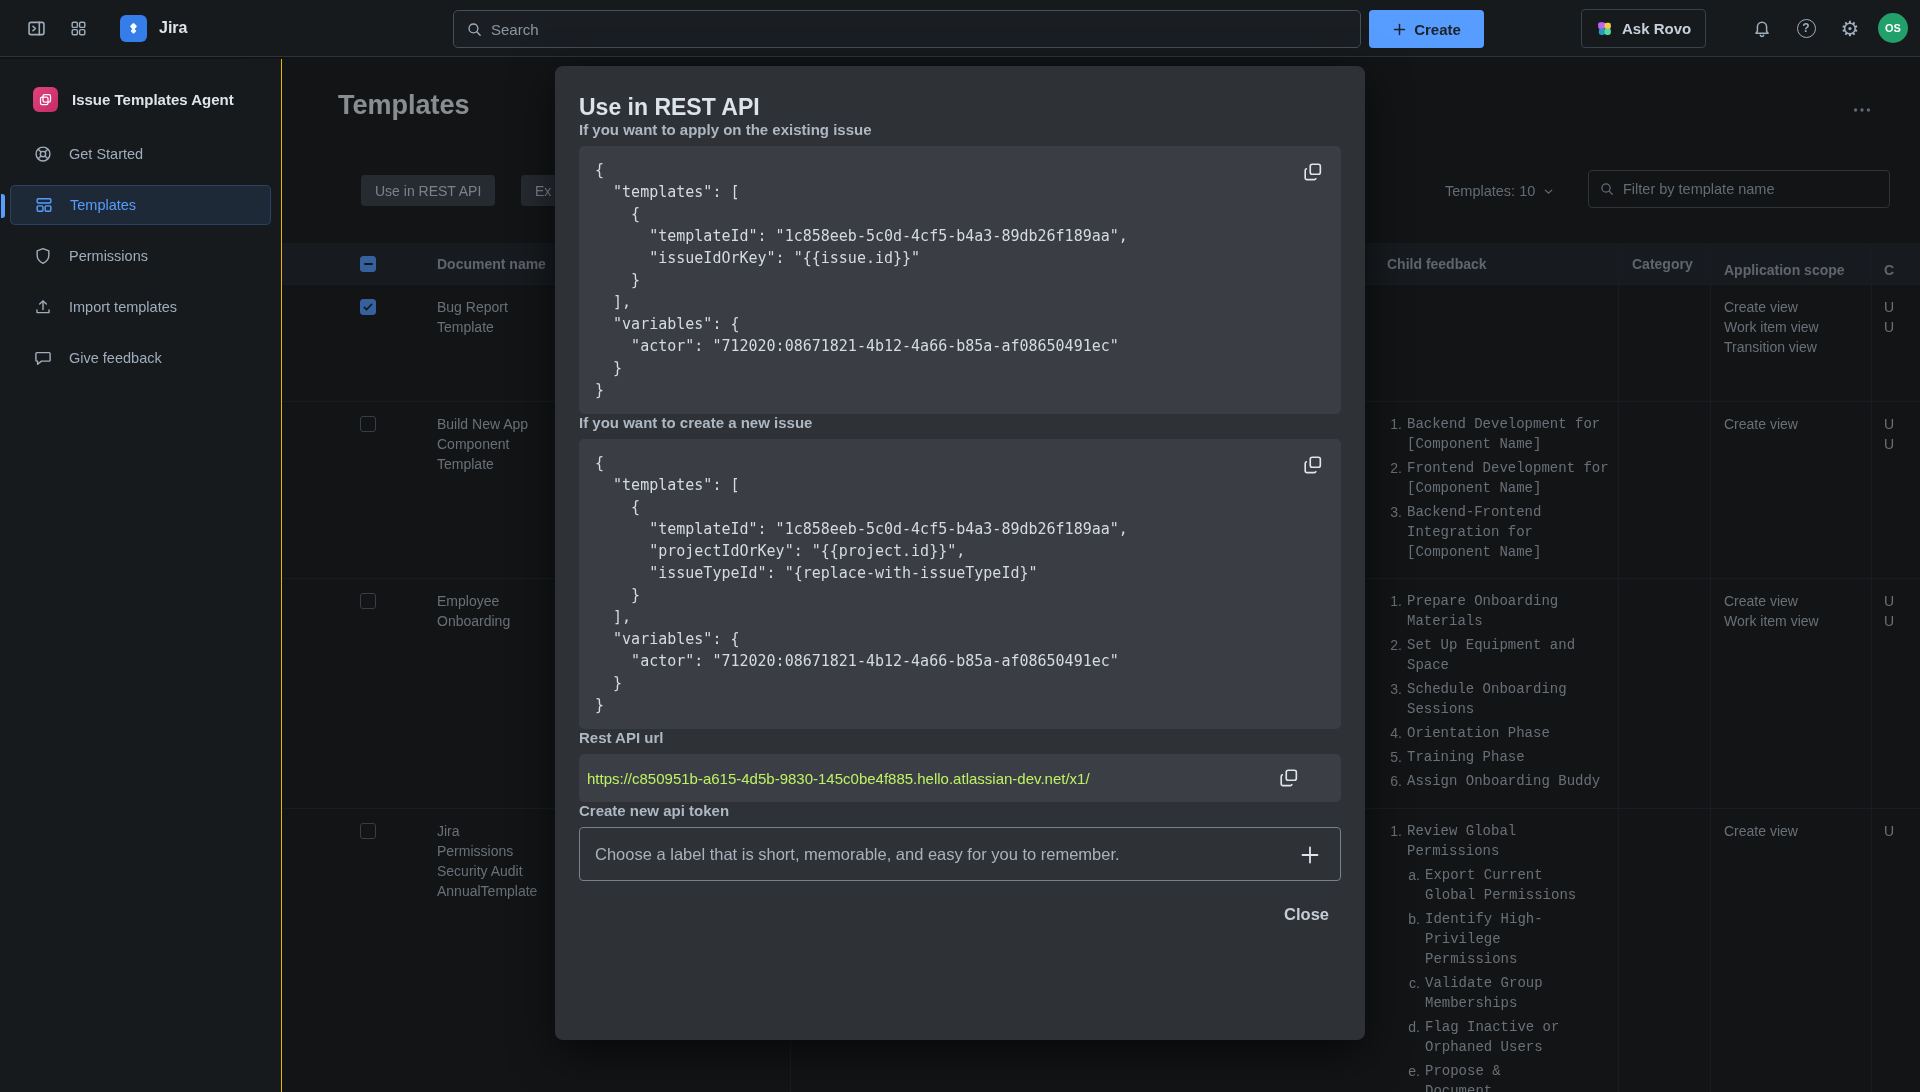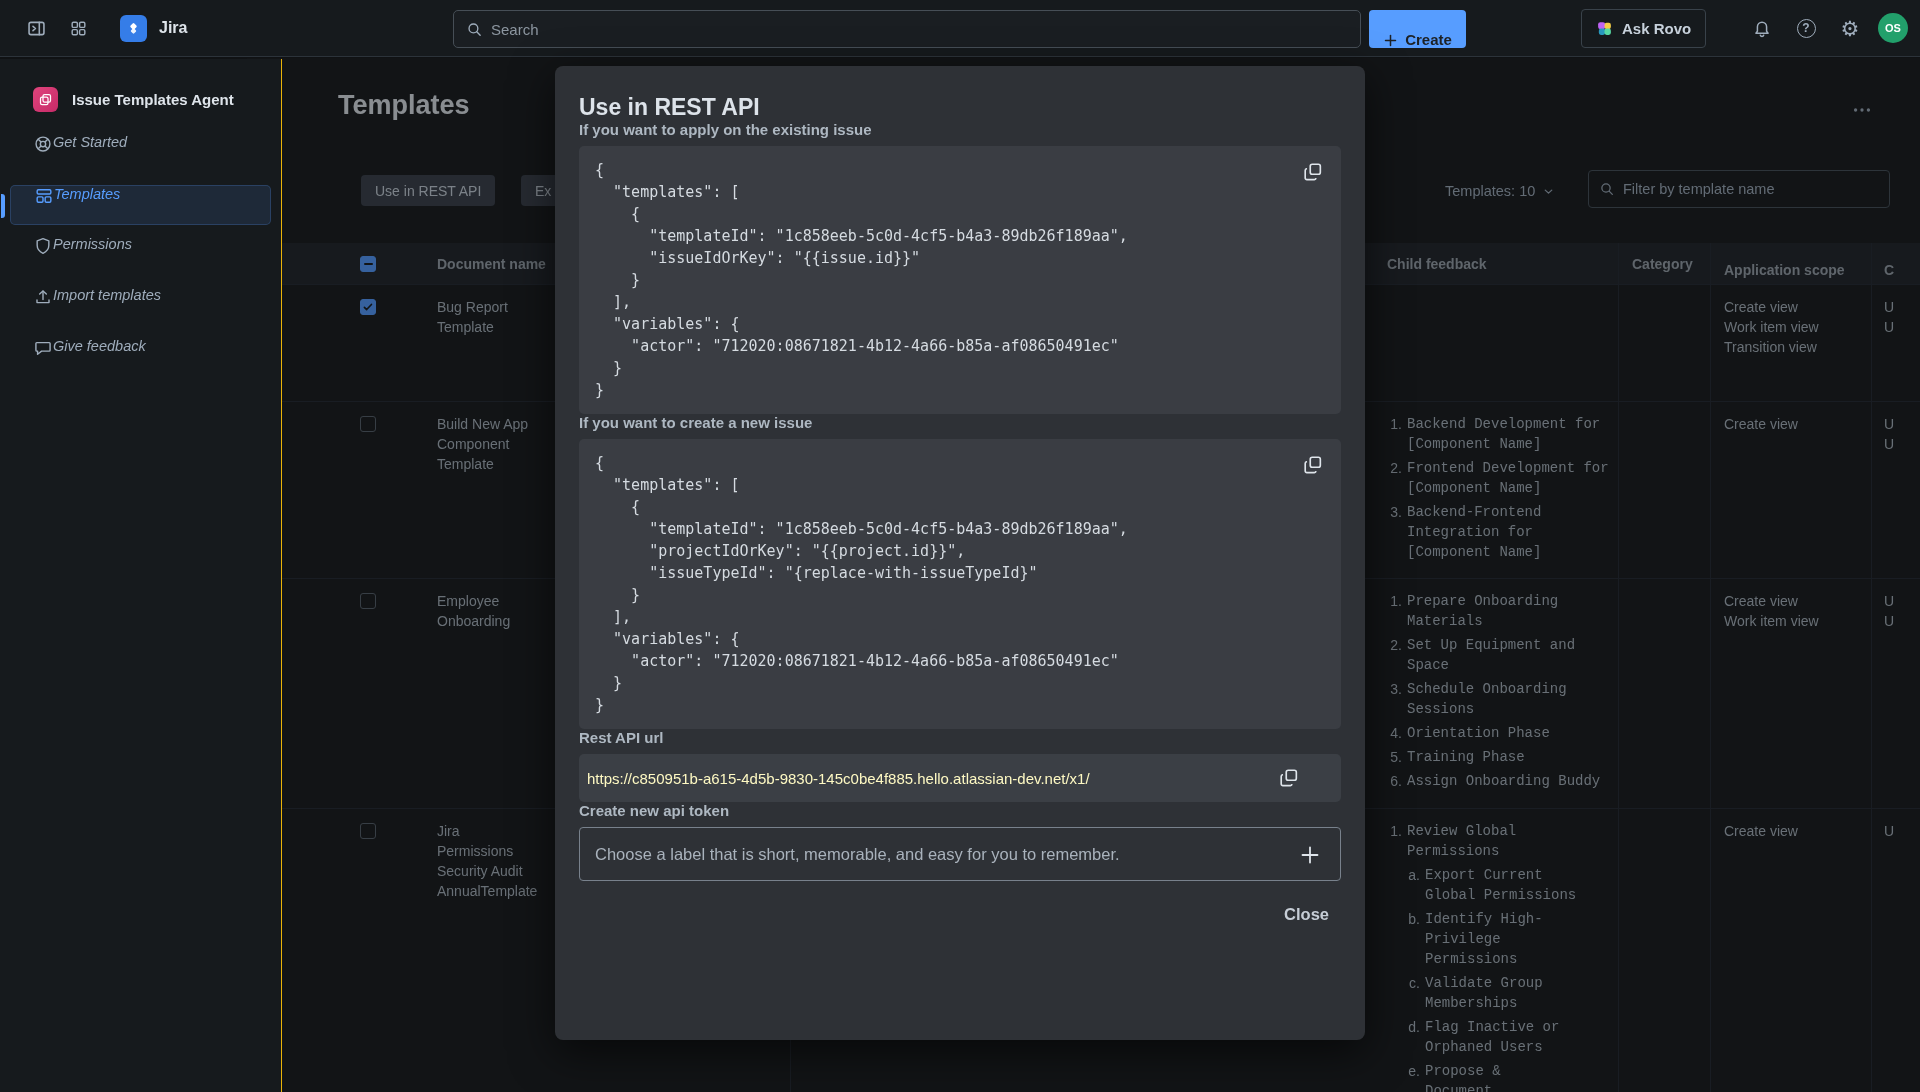--- a/index.html
+++ b/index.html
@@ -16,43 +16,43 @@
     justify-content:center; color:#9FADBC; }
   .nav-left { display:flex; align-items:center; gap:10px; padding-left:20px; }
   .jira-logo-tile { width:27px; height:27px; border-radius:6px; background:#357DE8;
     display:flex; align-items:center; justify-content:center; margin-left:16px; }
   .app-title { font-size:16px; font-weight:bold; color:#DEE4EA; margin-left:2px; }
   .nav-search { position:absolute; left:453px; top:10px; width:908px; height:38px;
     border:1px solid #464E56; border-radius:5px; background:#1A1E22; display:flex;
     align-items:center; padding:0 12px; gap:8px; }
   .nav-search input { flex:1; background:transparent; border:none; color:#C7D1DB; font-size:15px; }
   .nav-search input::placeholder { color:#8C96A0; }
-  .create-btn { position:absolute; left:1369px; top:10px; height:38px; width:97px;
+  .create-btn { position:absolute; left:1369px; top:10px; height:38px; width:115px;
     background:var(--create-bg,#579DFF); color:#1D2125; border-radius:4px; font-size:15px;
-    font-weight:bold; display:flex; align-items:flex-end; justify-content:center; gap:7px; }
+    font-weight:bold; display:flex; align-items:center; justify-content:center; gap:7px; }
   .rovo-btn { position:absolute; left:1581px; top:9px; height:39px; padding:0 14px;
     border:1px solid #39424A; border-radius:4px; display:flex; align-items:center; gap:9px;
     color:#C7D1DB; font-size:15px; font-weight:bold; }
   .nav-right { position:absolute; right:12px; top:12px; display:flex; align-items:center; gap:12px; }
   .help-circle { width:19px; height:19px; border:1.7px solid #9FADBC; border-radius:50%;
     display:flex; align-items:center; justify-content:center; font-size:12px; font-weight:bold; color:#9FADBC; }
   .gear-glyph { font-size:21px; color:#9FADBC; line-height:1; }
   .avatar { width:30px; height:30px; border-radius:50%; background:var(--avatar-bg,#22A06B);
     color:#fff; font-size:11px; font-weight:bold; display:flex; align-items:center; justify-content:center; }
 
   
   .sidebar { position:absolute; left:0; top:59px; width:282px; height:1034px; background:#161A1D;
     border-right:1px solid #eab308; z-index:30; }
   .sb-header { display:flex; align-items:center; gap:14px; padding:28px 0 0 33px; }
   .agent-tile { width:25px; height:25px; border-radius:6px;
     background:linear-gradient(135deg,#E0447C,#C62B68); display:flex; align-items:center; justify-content:center; }
   .sb-title { font-size:15px; font-weight:bold; color:#DEE4EA; }
   .sb-menu { margin-top:22px; display:flex; flex-direction:column; gap:11px; }
   .sb-item { position:relative; height:40px; margin:0 10px; border-radius:5px; display:flex;
-    padding-left:23px; color:#9FADBC; font-size:14.5px;font-style:italic; }
+    align-items:center; gap:16px; padding-left:23px; color:#9FADBC; font-size:14.5px; }
   .sb-item .side-icon { color:#9FADBC; width:20px; height:20px; }
   .sb-item.active { background:rgba(87,157,255,.12); border:1px solid rgba(87,157,255,.22);
     color:var(--accent,#579DFF); }
   .sb-item.active .side-icon { color:var(--accent,#579DFF); }
   .sb-item.active::before { content:""; position:absolute; left:-10px; top:8px; width:4px; height:24px;
     border-radius:0 3px 3px 0; background:var(--accent,#579DFF); }
 
   
   .content { position:absolute; left:247px; top:58px; right:0; bottom:0; background:#1D2125; overflow:hidden; }
   .content::after { content:""; position:absolute; inset:0; background:rgba(0,0,0,.38); z-index:5; pointer-events:none; }
@@ -101,21 +101,21 @@
   .modal { position:absolute; left:555px; top:66px; width:810px; height:974px; background:#2E3136;
     border-radius:8px; z-index:50; box-shadow:0 12px 44px rgba(0,0,0,.6); padding:28px 24px 0 24px; overflow:hidden; }
   .m-title { font-size:23px; font-weight:bold; color:#DDE3EA; }
   .m-label { font-size:15px; font-weight:bold; color:#AEB8C2; }
   .codewrap { position:relative; margin-top:8px; background:#3A3D43; border-radius:5px; padding:13px 16px; }
   .codewrap pre { font-family:"DejaVu Sans Mono", monospace; font-size:15px; line-height:22px; color:#D5DBE1; }
   .copybtn { position:absolute; top:12px; right:14px; width:28px; height:28px; display:flex;
     align-items:center; justify-content:center; color:#DFE5EB; border-radius:4px; }
   .urlfield { position:relative; margin-top:8px; height:48px; background:#3B3F45; border-radius:5px;
     display:flex; align-items:center; padding:0 48px 0 8px; }
-  .urlfield input { width:100%; background:transparent; border:none; color:#fef9c3; font-size:15px;
+  .urlfield input { width:100%; background:transparent; border:none; color:#bef264; font-size:15px;
     white-space:nowrap; overflow:hidden; text-overflow:clip; }
   .urlfield .copybtn { top:10px; right:38px; }
   .tokenfield { position:relative; margin-top:8px; height:54px; border:1px solid #78818C; border-radius:4px;
     background:transparent; display:flex; align-items:center; padding:0 56px 0 15px; }
   .tokenfield input { width:100%; background:transparent; border:none; color:#D5DBE1; font-size:16.5px; }
   .tokenfield input::placeholder { color:#A9B2BC; }
   .plusbtn { position:absolute; right:16px; top:13px; width:28px; height:28px; display:flex;
     align-items:center; justify-content:center; color:#DFE5EB; }
   .m-footer { display:flex; justify-content:flex-end; margin-top:16px; padding-right:2px; }
   .closebtn { font-size:16.5px; font-weight:bold; color:#C6CDD6; padding:8px 10px; border-radius:4px; }

